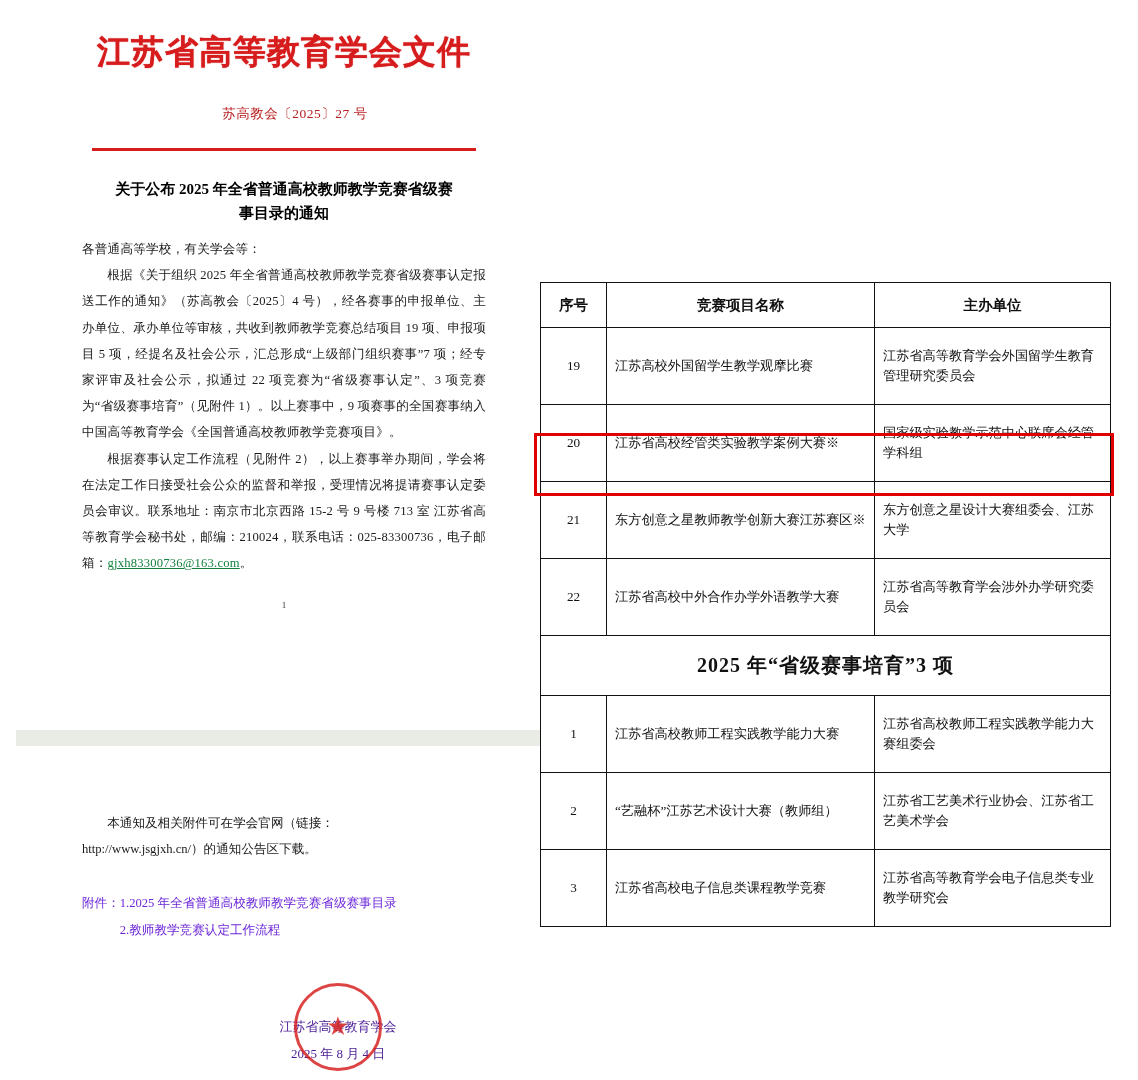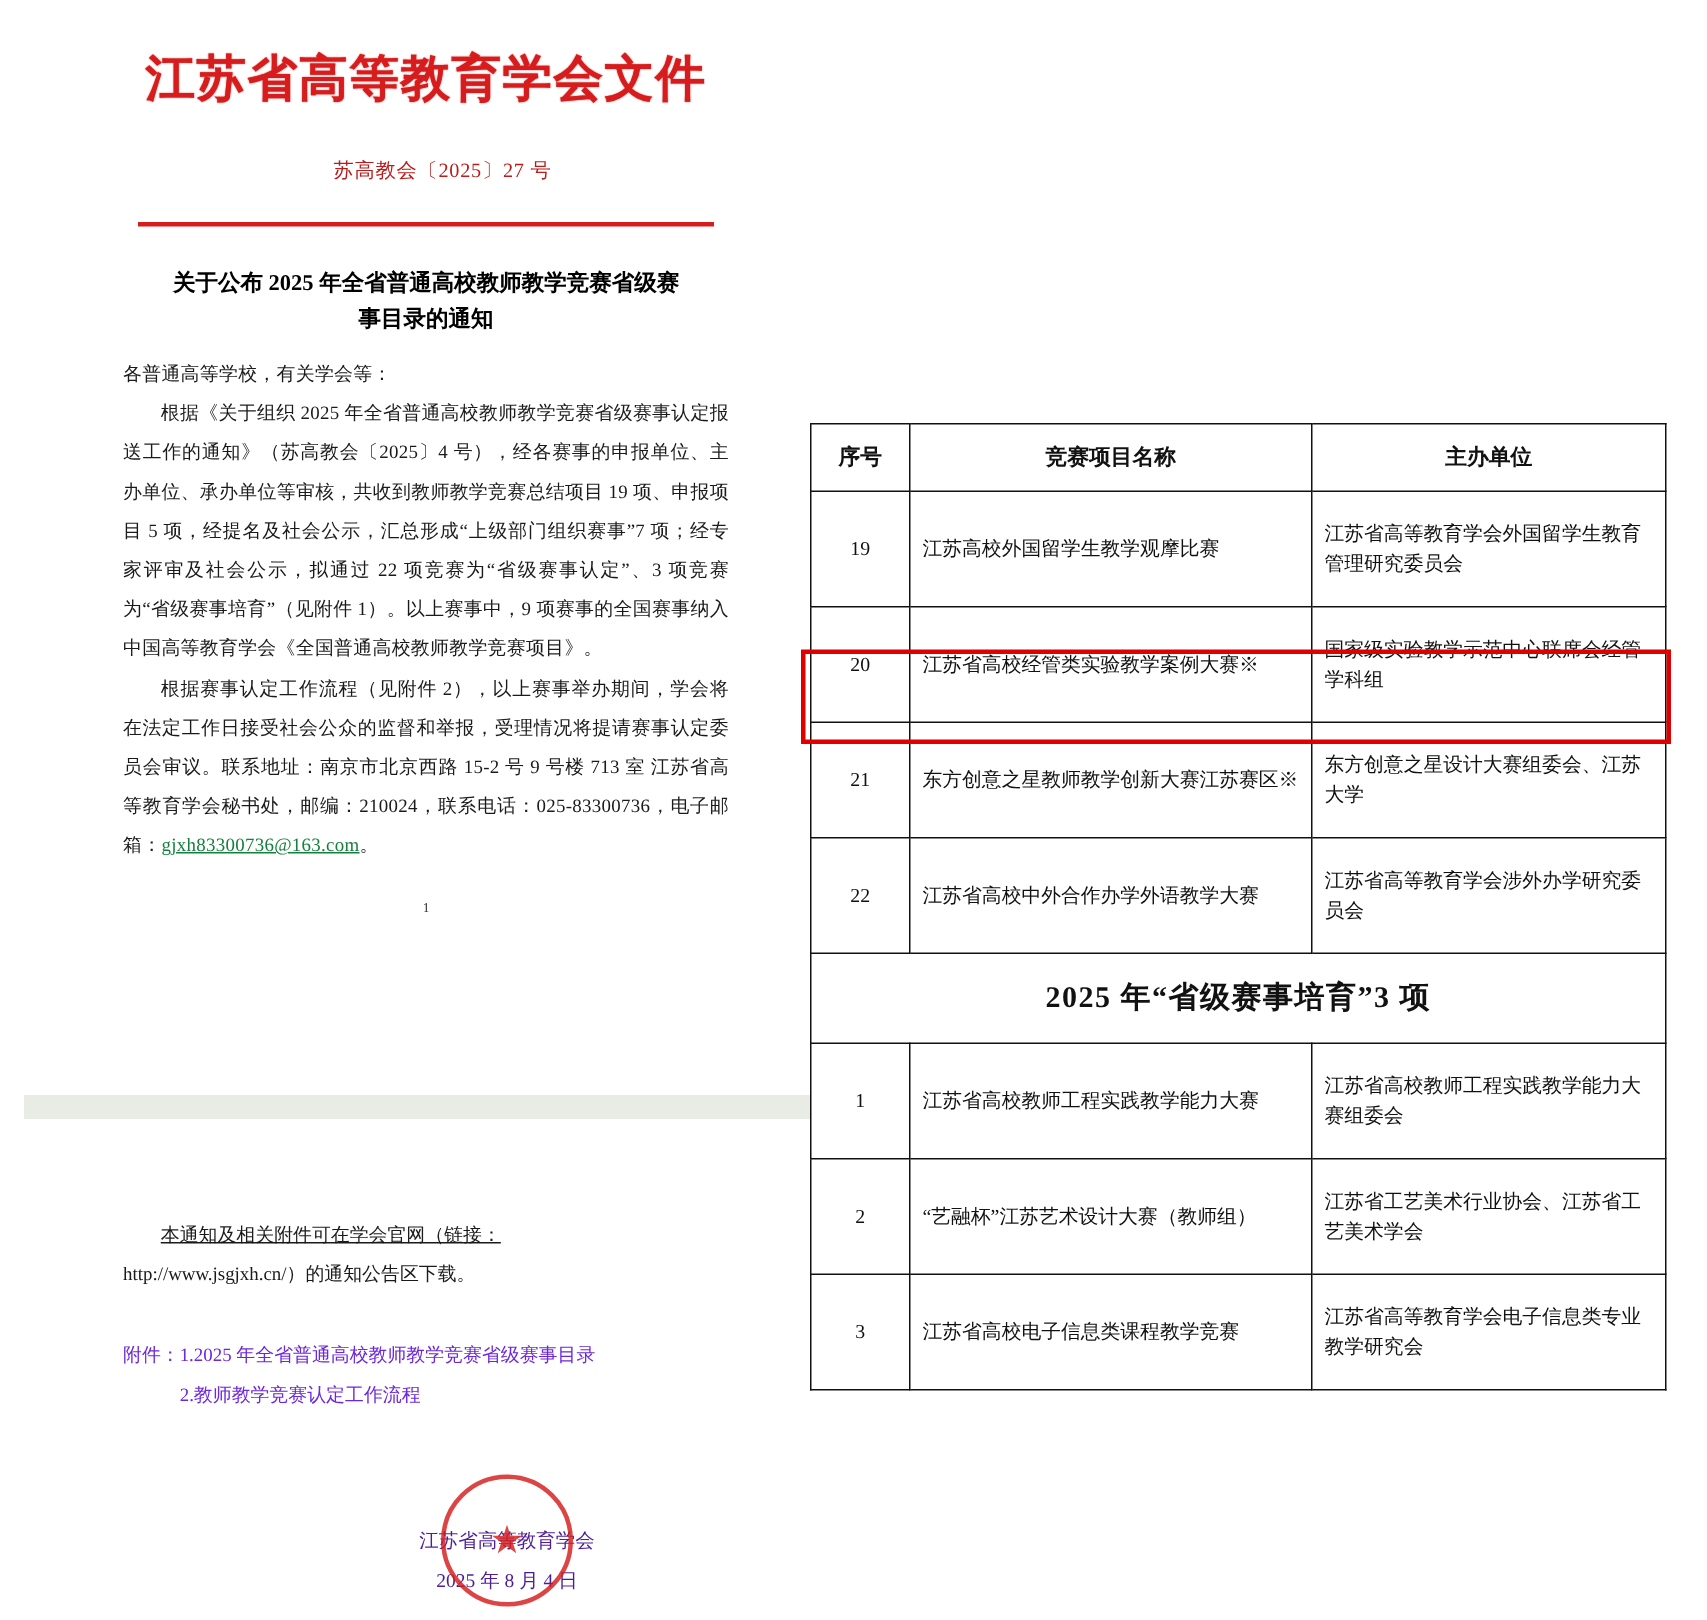--- a/index.html
+++ b/index.html
@@ -97,21 +97,21 @@
     top: 810px;
     width: 536px;
   }
   .tail-block1 {
     width: 404px;
     margin: 0 auto;
     font-size: 12.6px;
     line-height: 2.08;
     color: #1a1a1a;
   }
-  .tail-block1 .line1 { text-indent: 2em; text-decoration: underline; }
+  .tail-block1 .line1 { text-indent: 2em; }
   .tail-block2 {
     width: 404px;
     margin: 28px auto 0 auto;
     font-size: 12.6px;
     line-height: 2.08;
     color: #6d28d9;
   }
   .signature {
     width: 404px;
     margin: 28px auto 0 auto;

